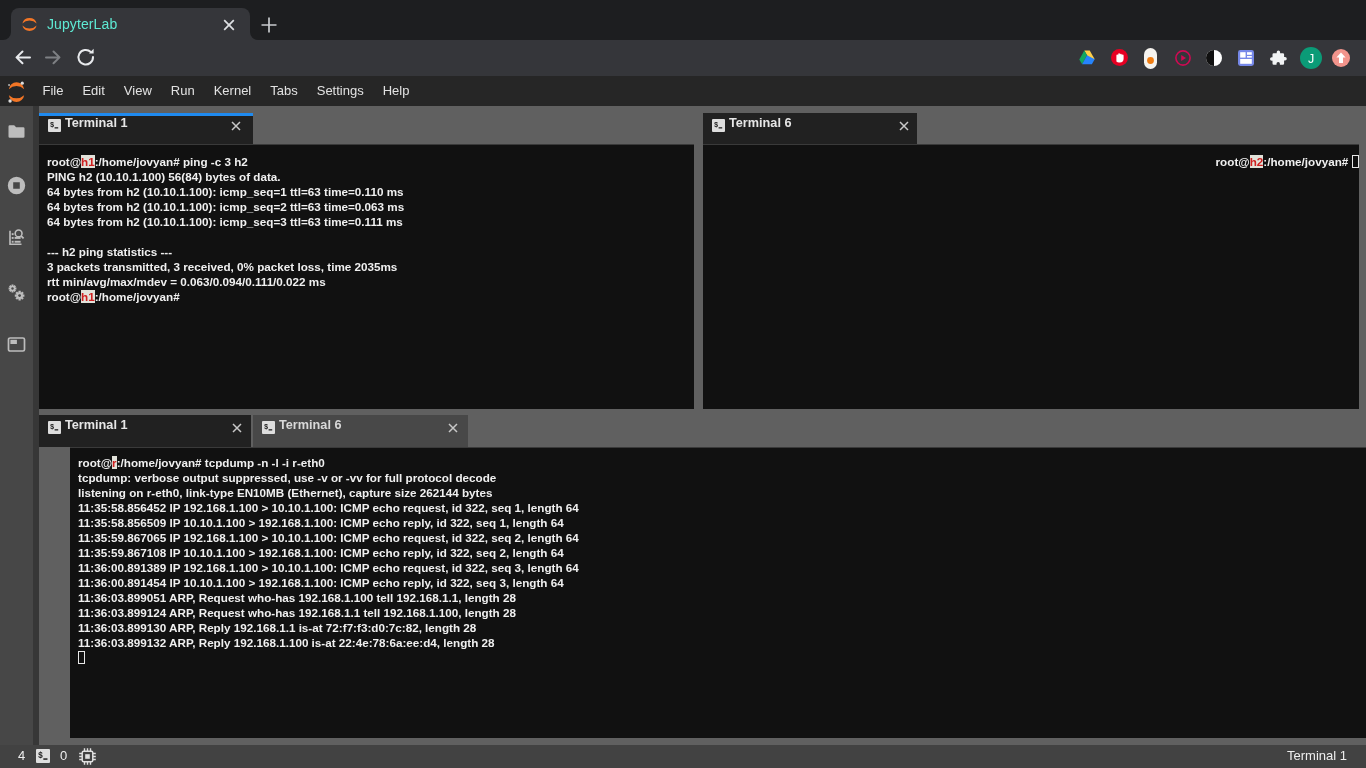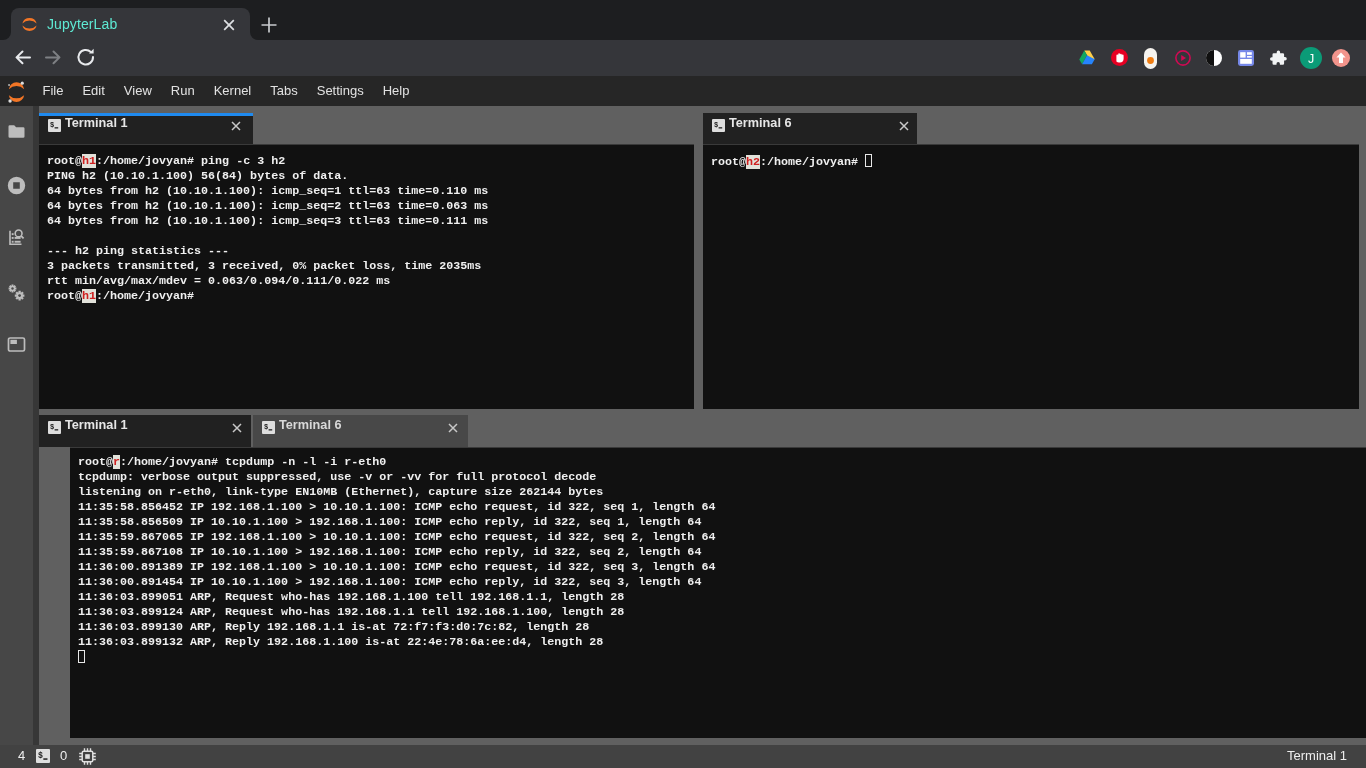--- a/index.html
+++ b/index.html
@@ -39,21 +39,21 @@
 .jtab .ticon svg { position:absolute; left:1px; top:1px; width:11px; height:11px; }
 .jtab .tlabel { position:absolute; left:26px; top:3px; font-size:12.7px; font-weight:bold; color:#e6e6e6; }
 .jtab .tclose { position:absolute; top:5px; width:16px; height:16px; color:#c8c8c8; }
 .jtab.grey { background:#484848; }
 .jtab.grey .tlabel { color:#d8d8d8; }
 .jtab.blue .ticon { top:3px; }
 .jtab.blue .tlabel { top:0; }
 .jtab.blue .tclose { top:2px; }
 
 
-.term { position:absolute; background:#111111; font-family:Liberation Mono, monospace; font-weight:bold; font-size:11.68px; line-height:15px; color:#f0f0f0; white-space:pre; }
+.term { position:absolute; background:#111111; font-family:Liberation Sans, sans-serif; font-weight:bold; font-size:11.68px; line-height:15px; color:#f0f0f0; white-space:pre; }
 .term .hl { color:#cf2020; background:#e2e2da; }
 .term .cur { display:inline-block; width:7px; height:13px; border:1px solid #e8e8e8; vertical-align:-2px; }
 
 
 #statusbar { position:absolute; left:0; top:745px; width:1366px; height:23px; background:#424242; color:#eeeeee; font-size:13px; }
 </style>
 </head>
 <body>
 
 <div id="tabstrip">
@@ -214,21 +214,21 @@
       <svg viewBox="0 0 11 11">
         <text x="1" y="7" font-size="7" font-weight="bold" fill="#222" font-family="Liberation Mono, monospace">$</text>
         <rect x="5.6" y="7.2" width="3.6" height="1.3" fill="#222"></rect>
       </svg>
     </span>
   <span class="tlabel">Terminal 6</span>
   <svg class="tclose" style="left:192.5px" viewBox="0 0 16 16">
       <path d="M4 4 L12 12 M12 4 L4 12" stroke="currentColor" stroke-width="1.5" fill="none"></path>
     </svg>
 </div>
-<div class="term" style="left:703px; top:143.5px; width:655.5px; height:265px; border-top:1.5px solid #3a3a3a; padding:9px 0 0 8px;">root@<span class="hl">h2</span>:/home/jovyan# <span class="cur"></span></div>
+<div class="term" style="left:703px; top:143.5px; width:655.5px; height:265px; border-top:1.5px solid #3a3a3a; padding:9px 0 0 8px;text-align:right;">root@<span class="hl">h2</span>:/home/jovyan# <span class="cur"></span></div>
 
 <div class="jtab" style="left:39px; top:414.5px; width:212px; height:32.5px;">
   <span class="ticon">
       <svg viewBox="0 0 11 11">
         <text x="1" y="7" font-size="7" font-weight="bold" fill="#222" font-family="Liberation Mono, monospace">$</text>
         <rect x="5.6" y="7.2" width="3.6" height="1.3" fill="#222"></rect>
       </svg>
     </span>
   <span class="tlabel">Terminal 1</span>
   <svg class="tclose" style="left:190px" viewBox="0 0 16 16">

